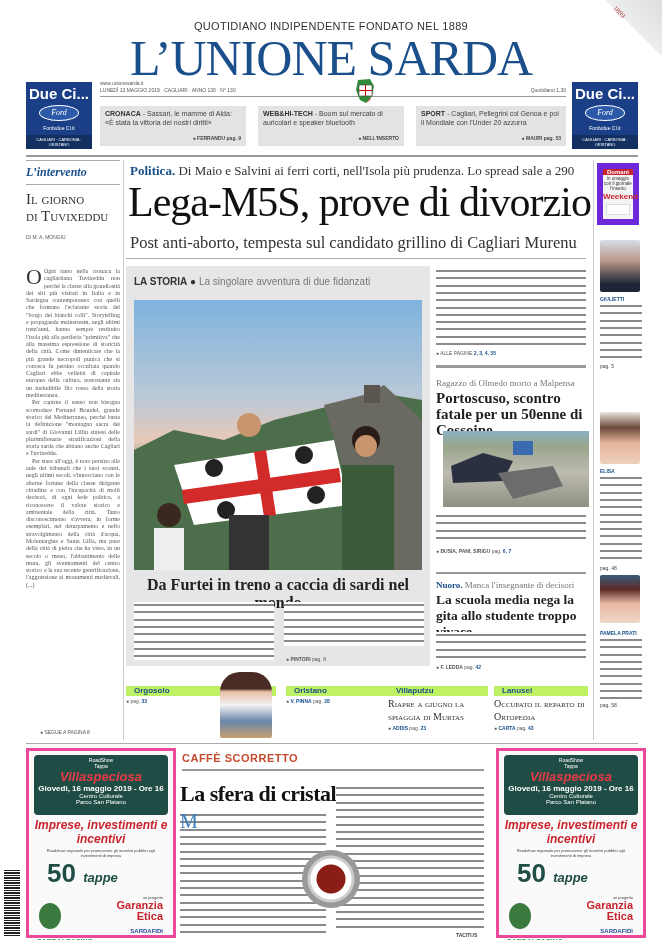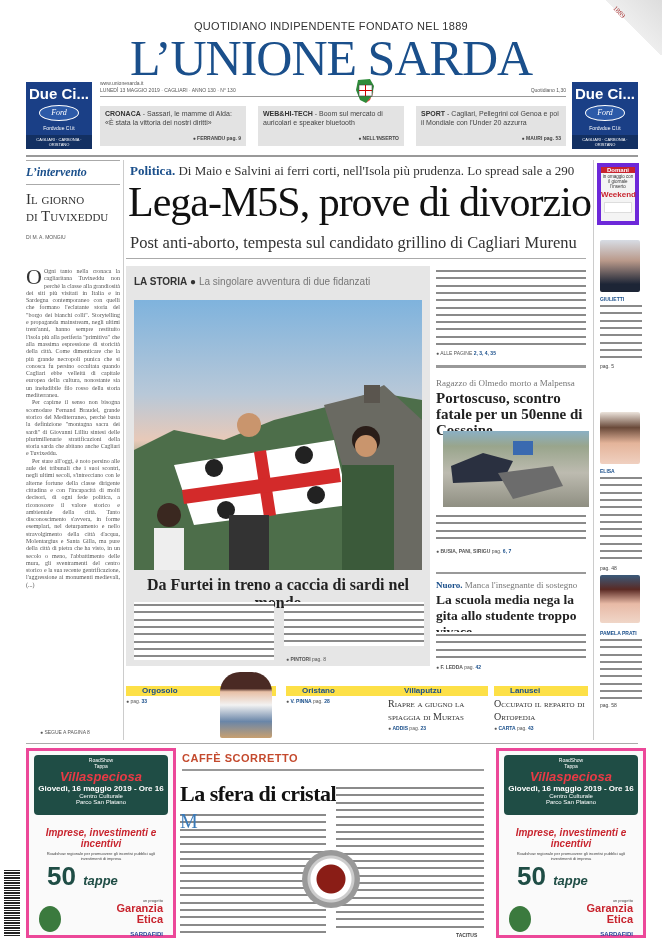--- a/index.html
+++ b/index.html
@@ -26,31 +26,31 @@
 .kicker{left:130px;top:163px;font-size:13px;color:#333}
 .kicker b{color:#1a4f8b}
 .headline{left:128px;top:178px;font-size:42px;color:#111;letter-spacing:-1px;line-height:48px}
 .subhead{left:130px;top:233px;font-size:16.5px;color:#333}
 .col-text{font-size:6px;line-height:7.3px;color:#555;text-align:justify;overflow:hidden}
 .greyline{background:repeating-linear-gradient(#fff 0 2px,#8a8a8a 2px 4px,#fff 4px 7.3px)}
 .storybox{left:126px;top:266px;width:304px;height:400px;background:#e6e6e6}
 .photo{left:134px;top:300px;width:288px;height:270px;overflow:hidden;background:linear-gradient(180deg,#7fb3dd 0%,#b8c8d8 35%,#e8c9b8 52%,#9aa88a 60%,#4f7a44 75%,#5b6b52 100%)}
 .caption-head{left:126px;top:576px;width:304px;text-align:center;font-size:16px;color:#222;font-weight:bold}
 .bottomrow{top:686px;height:56px}
-.label-bar{height:10px;background:#fde047;font-family:"Liberation Sans",sans-serif;font-size:8px;font-weight:bold;color:#1a4f8b;padding-left:16px;line-height:10px}
+.label-bar{height:10px;background:#bef264;font-family:"Liberation Sans",sans-serif;font-size:8px;font-weight:bold;color:#1a4f8b;padding-left:8px;line-height:10px}
 .small-head{font-size:11px;line-height:13px;color:#333;font-variant:small-caps;margin-top:1px}
 .ref-line{font-size:5px;font-family:"Liberation Sans",sans-serif;color:#555;margin-top:2px}
 .ref-line b{color:#1a4f8b}
 .ad{width:150px;height:190px;top:748px;border:3px solid #ec4899;background:#fafafa;text-align:center;font-family:"Liberation Sans",sans-serif}
 .ad .top{margin:4px 5px 0;height:60px;background:#1f4d45;border-radius:4px;color:#fff;padding-top:2px}
 .ad .top .rs{font-size:5px}
 .ad .top .v{font-size:13px;color:#e83a45;font-weight:bold;font-style:italic}
 .ad .top .d{font-size:8px;font-weight:bold}
 .ad .top .c{font-size:6px}
-.ad .imp{font-size:10px;color:#c8242e;font-weight:bold;font-style:italic;margin-top:12px}
+.ad .imp{font-size:12px;color:#c8242e;font-weight:bold;font-style:italic;margin-top:3px}
 .ad .big{font-size:26px;font-weight:bold;color:#1f4d45;text-align:left;margin-left:18px;line-height:26px}
 .ad .big small{font-size:13px;color:#1f4d45;font-style:italic}
 .ad .garanzia{font-size:11px;color:#c8242e;font-weight:bold;line-height:11px}
 .caffe-label{left:182px;top:752px;font-family:"Liberation Sans",sans-serif;font-size:11px;font-weight:bold;color:#c44a2e;letter-spacing:.5px}
 .caffe-title{left:180px;top:781px;font-size:22px;color:#111;font-weight:bold;letter-spacing:-.5px}
 .cup{left:302px;top:850px;width:58px;height:58px;border-radius:50%;background:radial-gradient(circle,#8a1d16 0 14px,#fff 15px 20px,#ccc 21px 23px,#999 24px)}
 .portrait{border-radius:2px;overflow:hidden}
 .sidecap{font-size:5.5px;line-height:7px;color:#444;font-family:"Liberation Sans",sans-serif}
 .sidecap b{color:#1a4f8b;font-size:5px}
 </style>
@@ -170,26 +170,26 @@
   <svg width="146" height="76" viewBox="0 0 146 76">
       <path d="M8 35 L40 22 L70 30 L60 50 L10 52Z" fill="#2a3040"></path>
       <path d="M55 42 L110 35 L120 55 L70 68Z" fill="#6c6c6c"></path>
       <rect x="70" y="10" width="20" height="14" fill="#3a6ab0"></rect>
     </svg>
 </div>
 <div class="abs col-text greyline" style="left:436px;top:513px;width:150px;height:30px;color:transparent">Dopo l'incidente costato la vita a un giovane di Cossoine, ieri altre due vittime della strada: un 50enne di Iglesias, vicino a Portoscuso, e un ragazzo di 20 anni di Olmedo a Malpensa.</div>
 <div class="abs sans" style="left:436px;top:548px;font-size:5px;color:#555">● <b>BUSIA, PANI, SIRIGU</b> pag. <b style="color:#1a4f8b">6, 7</b></div>
 <div class="abs" style="left:436px;top:572px;width:150px;height:2px;background:#999"></div>
 
-<div class="abs" style="left:436px;top:580px;font-size:9px;color:#777"><b style="color:#1a4f8b">Nuoro.</b> <span>Manca l'insegnante di sostegno</span></div>
+<div class="abs" style="left:436px;top:580px;font-size:9px;color:#777"><b style="color:#1a4f8b">Nuoro.</b> <span>Manca l'insegnante di decisori</span></div>
 <div class="abs" style="left:436px;top:592px;width:152px;font-size:13.5px;line-height:16px;color:#222;font-weight:bold">La scuola media nega la gita allo studente troppo vivace</div>
 <div class="abs col-text greyline" style="left:436px;top:632px;width:150px;height:28px;color:transparent">Un ragazzino di una scuola media di Nuoro è affetto da una patologia comportamentale e la scuola lo esclude dalla gita scolastica. L'insegnante di sostegno arriverà solo a settembre.</div>
 <div class="abs sans" style="left:436px;top:664px;font-size:5px;color:#555">● <b>F. LEDDA</b> pag. <b style="color:#1a4f8b">42</b></div>
 
-<div class="abs" style="left:597px;top:163px;width:42px;height:62px;border:4px solid #6d28d9;text-align:center;background:#f4f4f4">
+<div class="abs" style="left:597px;top:163px;width:42px;height:62px;border:6px solid #6d28d9;text-align:center;background:#f4f4f4">
   <div class="sans" style="background:#c8242e;color:#fff;font-size:6px;font-weight:bold">Domani</div>
   <div class="sans" style="font-size:4.5px;line-height:5px;color:#333;margin:1px">in omaggio con il giornale l'inserto</div>
   <div class="sans" style="font-size:8px;color:#c8242e;font-weight:bold">Weekend</div>
   <div style="margin:3px 3px 0;height:11px;background:#fff;border:1px solid #ddd"></div>
 </div>
 <div class="abs portrait" style="left:600px;top:240px;width:40px;height:52px;background:linear-gradient(180deg,#d7dce4 0,#b9998a 40%,#1d2536 85%)"></div>
 <div class="abs sidecap" style="left:600px;top:296px;width:42px"><b>GIULIETTI</b><div class="greyline" style="height:60px"></div><span style="font-size:5px">pag. <span>5</span></span></div>
 <div class="abs portrait" style="left:600px;top:412px;width:40px;height:52px;background:linear-gradient(180deg,#ece4dc 0,#6a4a3a 30%,#e4b49a 60%,#f0d0c0 100%)"></div>
 <div class="abs sidecap" style="left:600px;top:468px;width:42px"><b>ELISA</b><div class="greyline" style="height:90px"></div><span style="font-size:5px">pag. <span>48</span></span></div>
 <div class="abs portrait" style="left:600px;top:575px;width:40px;height:48px;background:linear-gradient(180deg,#3a5a7a 0,#5a2a24 30%,#e8baa6 60%,#f0d6c8 100%)"></div>

